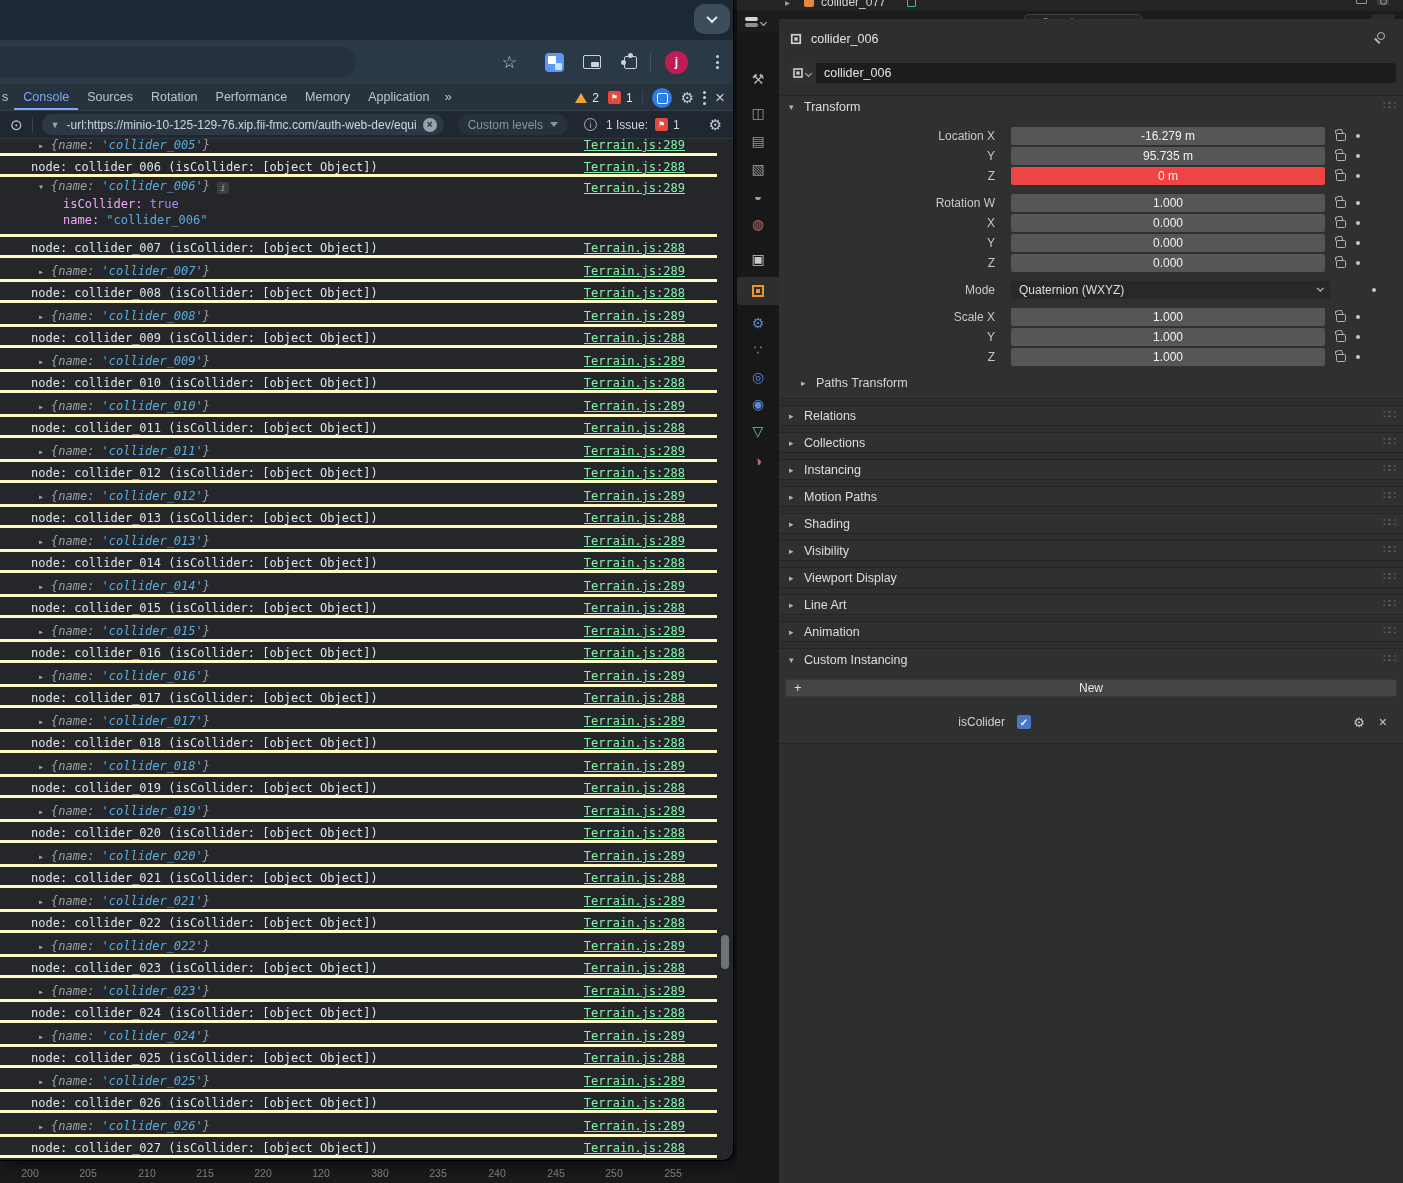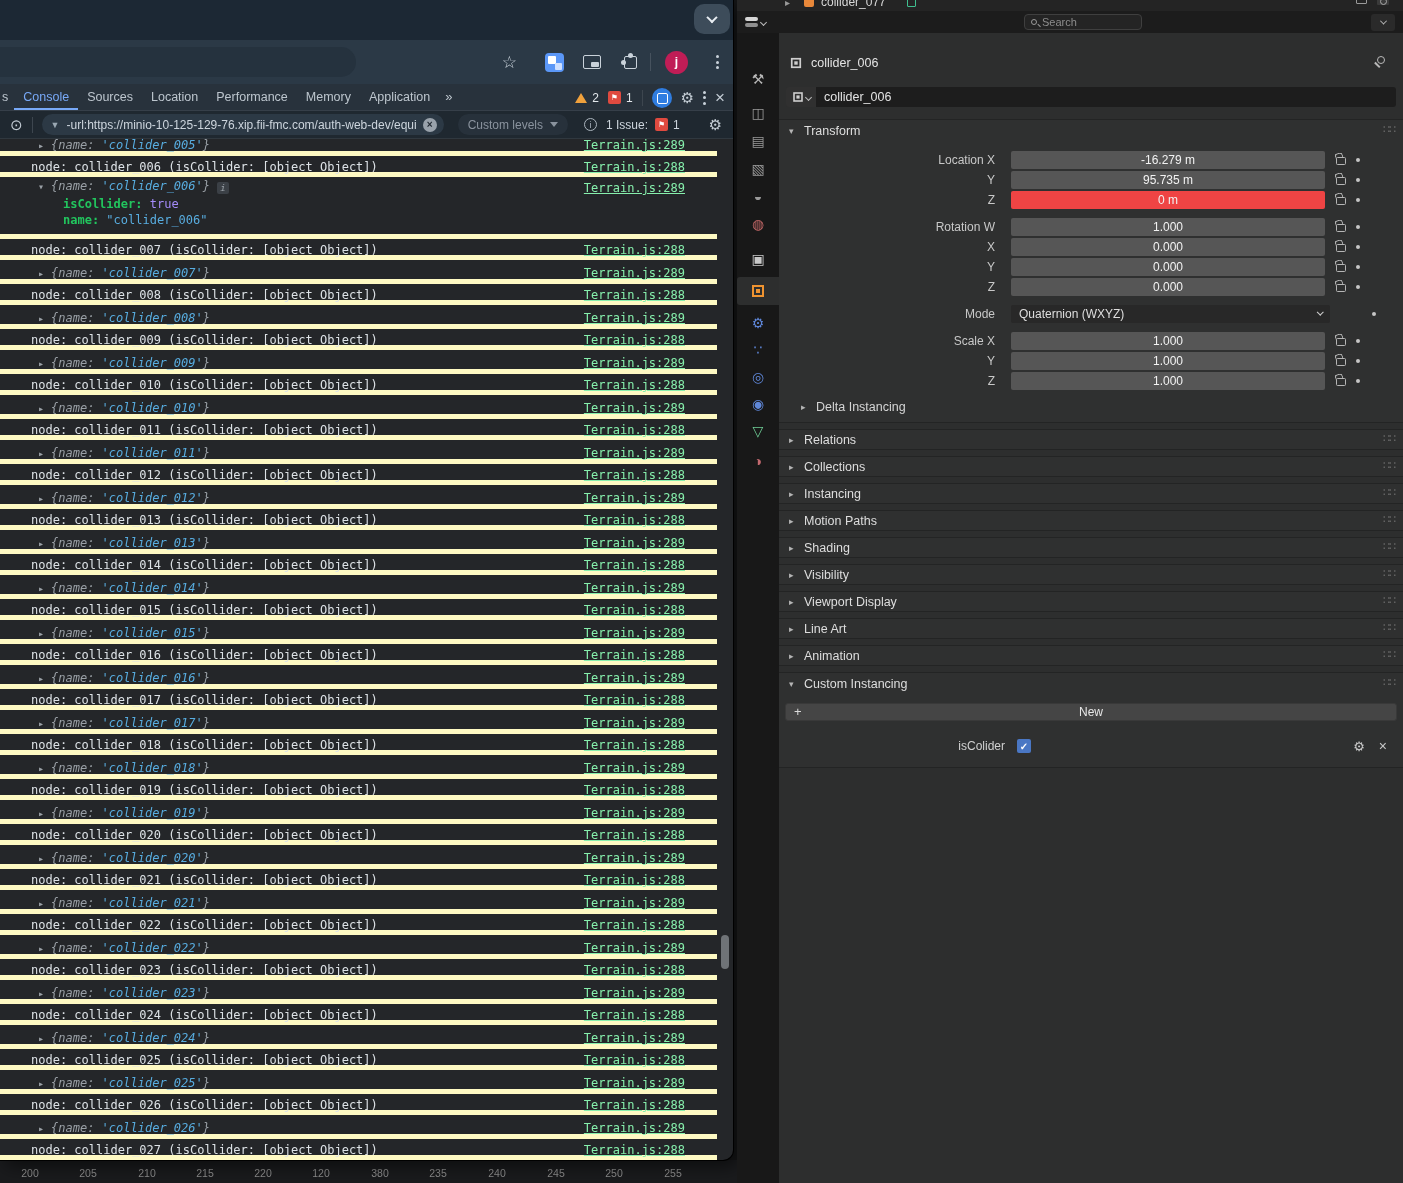--- a/index.html
+++ b/index.html
@@ -58,34 +58,34 @@
   .filter-text{font-size:12px;color:#cdd5dd;white-space:nowrap;overflow:hidden;max-width:365px}
   .clear-btn{width:14px;height:14px;border-radius:50%;background:#99a2ab;color:#1f2730;font-size:10px;font-weight:bold;display:flex;align-items:center;justify-content:center;margin-left:6px;flex:none}
   .levels-pill{display:flex;align-items:center;height:21px;border-radius:11px;background:#27313b;padding:0 10px;margin-left:14px;color:#8a939e;font-size:12px;gap:7px}
   .tiny-tri{width:0;height:0;border-left:4px solid transparent;border-right:4px solid transparent;border-top:5px solid #8a939e}
   .info-circ{width:13px;height:13px;border-radius:50%;border:1.3px solid #aab4bd;color:#aab4bd;font-size:9px;display:flex;align-items:center;justify-content:center;margin:0 9px 0 16px}
   .issue-txt{font-size:12px;color:#cdd5dd;margin-right:7px}
   .filter-gear{position:absolute;right:11px}
 
   
   #console-list{position:absolute;left:0;top:139px;width:717px;height:1021px;overflow:hidden;font-family:"DejaVu Sans Mono",monospace;font-size:12px;color:#dde2e6}
-  .c-row{position:relative;border-bottom:5px solid #fef9c3}
+  .c-row{position:relative;border-bottom:3px solid #fef9c3}
   .c-node{height:21px;padding:4px 100px 0 31px;white-space:nowrap}
   .c-prev{height:24px;padding:6px 100px 0 38px;white-space:nowrap}
   .c-exp{padding:2px 100px 5px 0}
   .c-exp .hdr{padding-left:38px;height:18px;white-space:nowrap}
   .c-link{position:absolute;right:32px;top:4px;color:#86efac;text-decoration:underline;cursor:pointer}
   .c-prev .c-link{top:6px}
   .tri{color:#9aa0a6;font-size:10px;margin-right:7px}
   .gray{color:#9aa0a6;font-style:italic}
   .stri{color:#58ade0;font-style:italic}
   .info-box{display:inline-block;width:12px;height:12px;border-radius:2px;background:#3b4046;color:#9fa6ad;font-size:9px;font-style:italic;text-align:center;line-height:12px;margin-left:7px;vertical-align:-1px}
   .d-line{height:16px;padding-left:63px;white-space:nowrap}
   .d-proto{height:18px;padding-left:52px}
-  .k{color:#22c55e;font-weight:bold}
+  .k{color:#f0abfc;font-weight:normal}
   .vbool{color:#a48bfa}
   .vstr{color:#58ade0}
   .vobj{color:#dde2e6}
   .kgray{color:#9aa0a6}
   #c-scrollbar{position:absolute;right:3px;top:139px;width:10px;height:1021px}
   #c-thumb{position:absolute;left:1px;top:796px;width:8px;height:34px;border-radius:4px;background:#6f7377}
 
   
   #blender{position:absolute;left:737px;top:0;width:666px;height:1183px;background:#2d2e2e;overflow:hidden}
   #outliner-sliver{position:absolute;left:0;top:0;width:100%;height:11px;background:#242424;overflow:hidden}
@@ -111,21 +111,21 @@
   .hdr-menu-btn .chev{width:5px;height:5px;border-color:#bbb;border-width:1.4px}
 
   #tabcol{position:absolute;left:0;top:33px;width:42px;height:1150px;background:#181818}
   .ptab{position:absolute;left:0;width:42px;height:26px;display:flex;align-items:center;justify-content:center;font-size:14px}
   .ptab.active-bg{background:#2d2e2e;height:28px;border-radius:3px 0 0 3px}
   .obj-ic{width:12px;height:12px;border:2px solid #ef9330;position:relative}
   .obj-ic::after{content:"";position:absolute;left:2px;top:2px;width:4px;height:4px;background:#ef9330}
   .obj-ic.white{border-color:#cfcfcf}
   .obj-ic.white::after{background:#cfcfcf}
 
-  #props-content{position:absolute;left:42px;top:43px;width:624px;height:946px;background:#2d2e2e;overflow:hidden}
+  #props-content{position:absolute;left:42px;top:19px;width:624px;height:946px;background:#2d2e2e;overflow:hidden}
   .breadcrumb{height:20px;margin:10px 16px 0 11px;display:flex;align-items:center;gap:9px;font-size:12.5px;color:#e3e3e3;position:relative}
   .pin{position:absolute;right:2px;top:3px;width:8px;height:8px;border:1.5px solid #b9b9b9;border-radius:50%}
   .pin::after{content:"";position:absolute;left:-4px;top:7px;width:7px;height:1.5px;background:#b9b9b9;transform:rotate(45deg)}
   .name-row{height:20px;margin:14px 7px 0 7px;display:flex}
   .name-btn{width:30px;height:20px;background:#303030;border-radius:3px 0 0 3px;display:flex;align-items:center;justify-content:center;gap:2px}
   .name-btn .obj-ic{transform:scale(.8)}
   .name-field{flex:1;height:20px;background:#1d1d1d;border-radius:0 3px 3px 0;color:#e3e3e3;font-size:12.5px;display:flex;align-items:center;padding-left:8px}
 
   .panel{background:#2f3030;border-top:1px solid #232424;border-bottom:1px solid #232424}
   .p-head{height:22px;display:flex;align-items:center;padding:0 10px;font-size:12.5px;color:#dedede;position:relative}
@@ -209,21 +209,21 @@
           <i></i>
         </span>
       </div>
   </div>
 
   <div id="dt-tabbar">
 
     <div class="dt-tab partial">s</div>
       <div class="dt-tab active">Console</div>
       <div class="dt-tab">Sources</div>
-      <div class="dt-tab">Location</div>
+      <div class="dt-tab">Rotation</div>
       <div class="dt-tab">Performance</div>
       <div class="dt-tab">Memory</div>
       <div class="dt-tab">Application</div>
       <div class="dt-overflow">»</div>
       <div class="dt-right">
       <span class="warn-tri"></span>
       <span class="badge-count">2</span>
       <span class="flag-badge">⚑</span>
       <span class="badge-count">1</span>
       <span class="v-div"></span>
@@ -477,21 +477,21 @@
           </div>
           <div class="t-row">
             <span class="t-label">Z</span>
             <div class="t-field">1.000</div>
             <span class="lock"></span>
             <span class="adot"></span>
           </div>
         </div>
       <div class="subpanel">
         <span class="p-tri">▸</span>
-        <span>Delta Instancing</span>
+        <span>Paths Transform</span>
       </div>
     </div>
 
     <div id="collapsed-panels">
         <div class="panel collapsed">
           <span class="p-tri">▸</span>
           <span>Relations</span>
           <span class="grip">∷∷</span>
         </div>
         <div class="panel collapsed">

